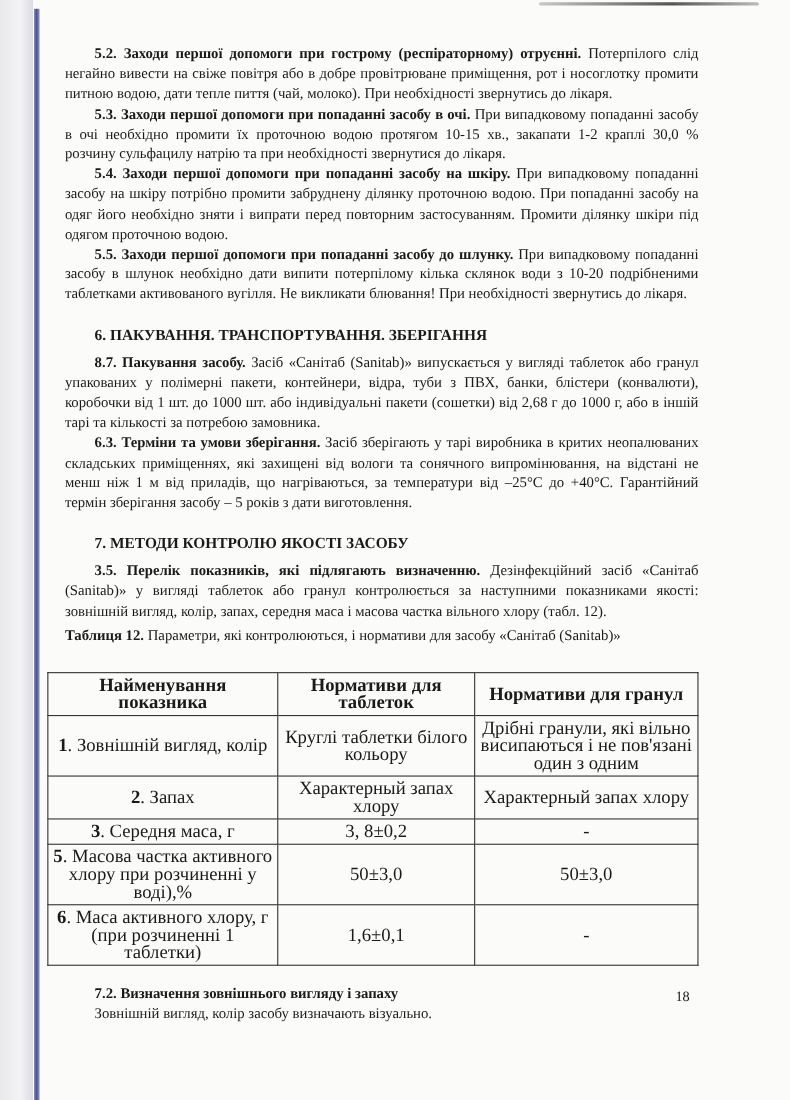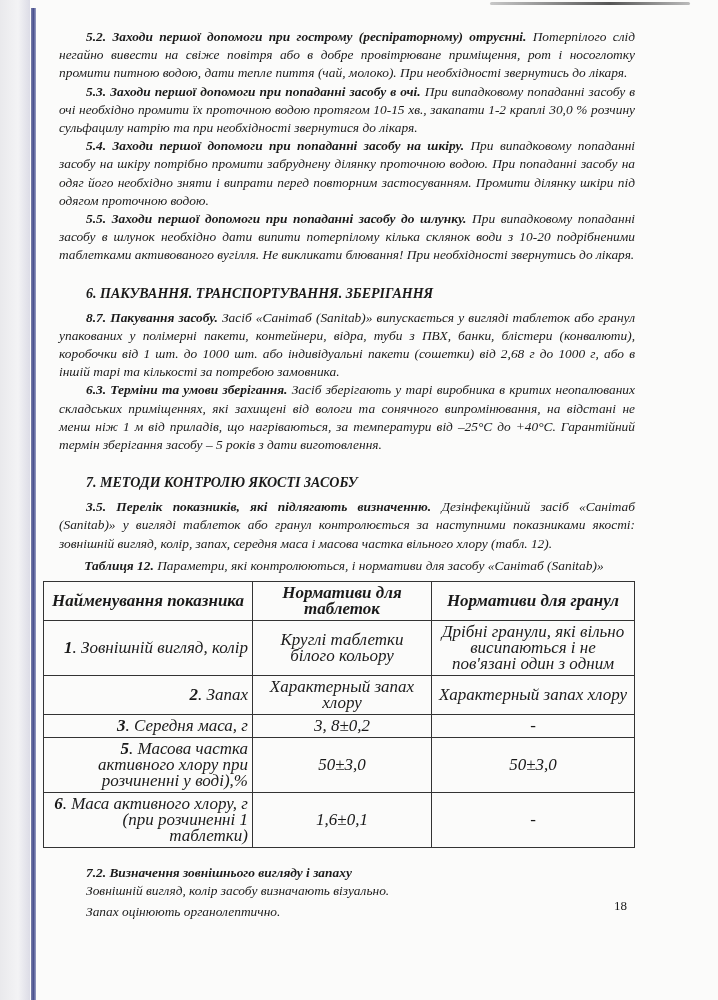--- a/index.html
+++ b/index.html
@@ -16,41 +16,41 @@
   .binding-bar {
     position: absolute; left: 31px; top: 8px; width: 5px; height: 992px;
     background: linear-gradient(90deg, #7a7fa8 0%, #4b5290 50%, #9aa0c4 100%);
   }
   .top-line {
     position: absolute; left: 490px; top: 2px; width: 200px; height: 3px;
     background: linear-gradient(90deg, #c8c8c8, #555 60%, #bbb);
     border-radius: 2px;
   }
   .page {
-    position: absolute; left: 59px; top: 28px; width: 576px;
-    font-size: 13.4px; line-height: 18.2px; font-style: italic;
+    position: absolute; left: 59px; top: 40px; width: 576px;
+    font-size: 13.4px; line-height: 18.2px;
   }
   p { margin: 0; text-align: justify; }
   p.indent { text-indent: 27px; }
   b { font-weight: bold; }
   h2 {
     font-size: 14px; font-weight: bold; margin: 0; padding-left: 27px;
     line-height: 18px;
   }
   .gap-sec { height: 20px; }
   .gap-sm { height: 6px; }
-  .caption { text-align: center; margin-top: 4px; margin-bottom: 6px; padding-right: 6px; }
+  .caption { text-align: left; margin-top: 4px; margin-bottom: 24px; padding-right: 6px; }
   table {
     border-collapse: collapse; width: 592px; margin-left: -16px;
     font-size: 17px; line-height: 16px;
   }
   th, td { border: 1.4px solid #333; padding: 3px 4px; vertical-align: middle; }
   th { font-weight: bold; text-align: center; height: 20px; }
   td.c { text-align: center; }
-  td.name { text-align: right; width: 200px; }
+  td.name { text-align: center; width: 200px; }
   .rownum { font-weight: bold; }
   .page-number {
     position: absolute; left: 614px; top: 898px; font-size: 13px;
   }
 </style>
 </head>
 <body>
 
 <div class="binding-left"></div>
 <div class="binding-bar"></div>
@@ -116,16 +116,15 @@
           <td class="name"><span class="rownum">6</span><span>. Маса активного хлору, г (при розчиненні 1 таблетки)</span></td>
           <td class="c">1,6±0,1</td>
           <td class="c">-</td>
         </tr>
       </tbody>
   </table>
 
   <div style="height:16px"></div>
   <p style="padding-left:27px"><b>7.2. Визначення зовнішнього вигляду і запаху</b></p>
   <p style="padding-left:27px">Зовнішній вигляд, колір засобу визначають візуально.</p>
-  <p style="padding-left:27px; margin-top:3px">Запах оцінюють органолептично.</p>
 </div>
 
 <div class="page-number">18</div>
 
 </body></html>

